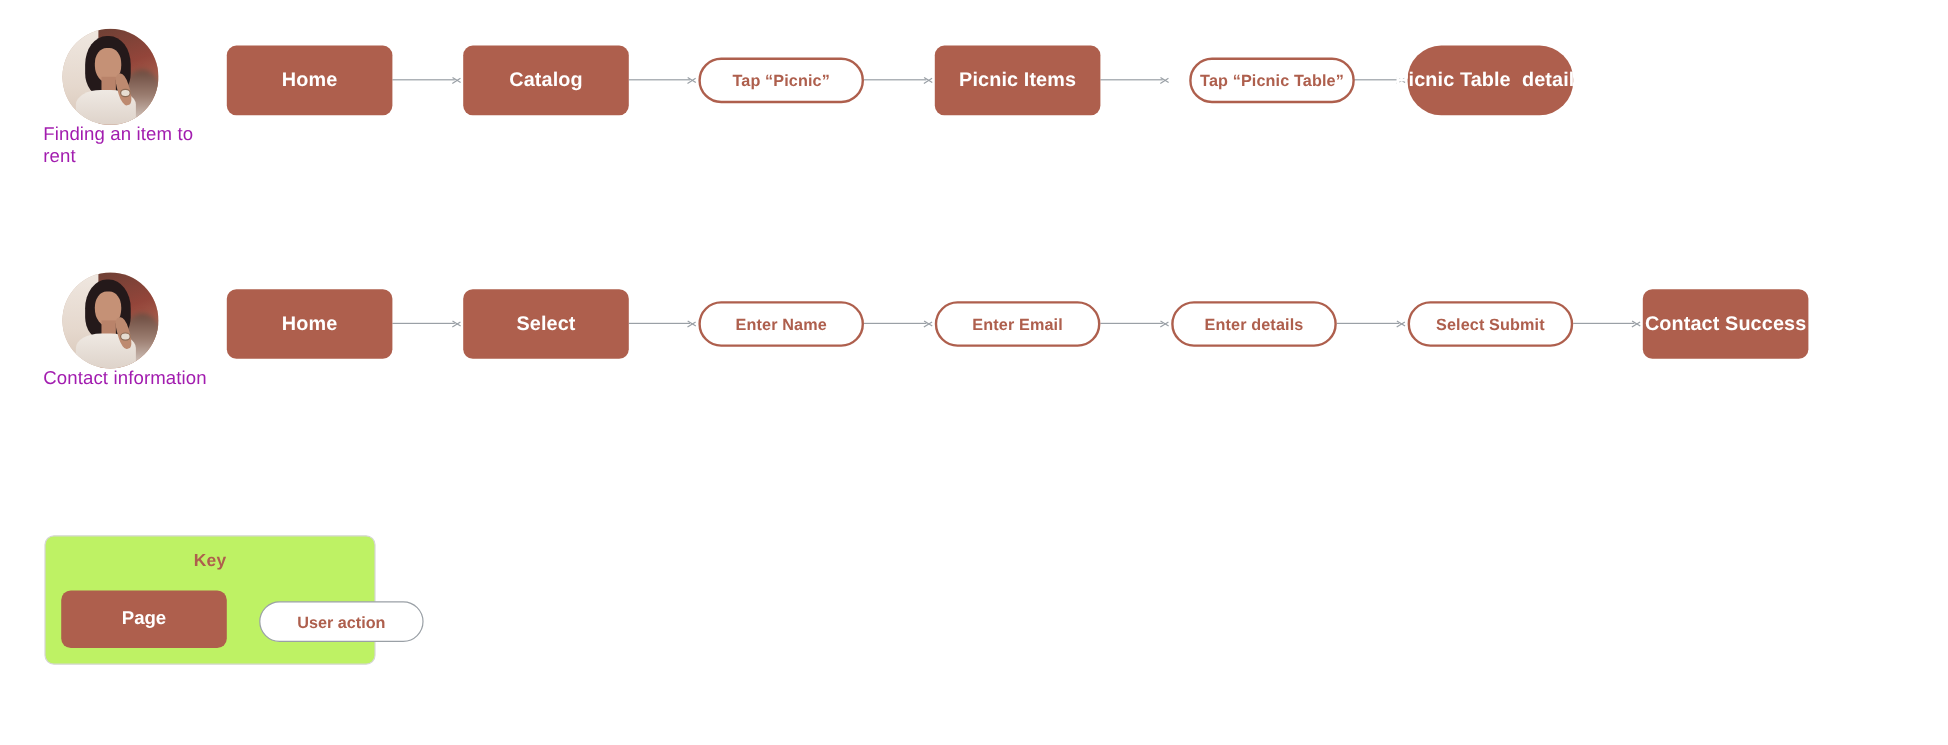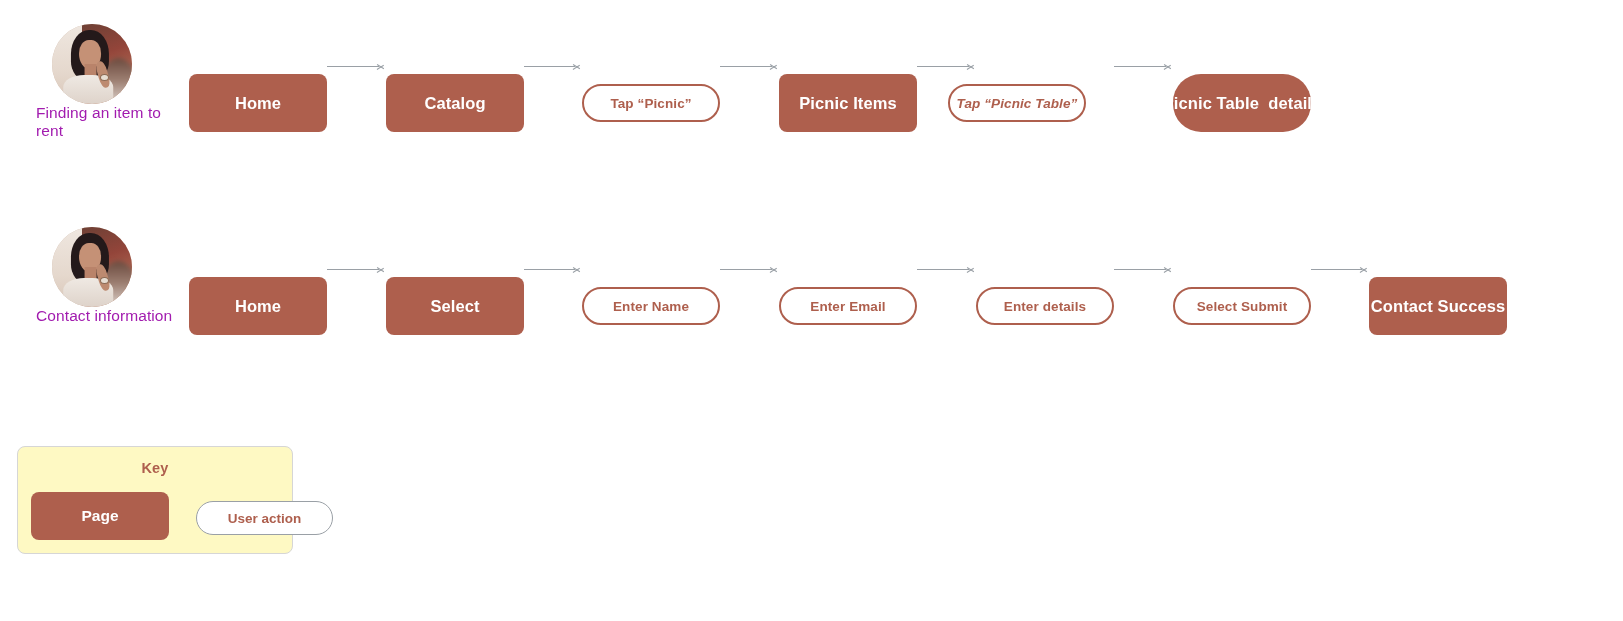--- a/index.html
+++ b/index.html
@@ -133,21 +133,20 @@
 
   
   .node {
     position: absolute;
     top: 0;
     display: flex;
     align-items: center;
     justify-content: center;
     box-sizing: border-box;
     text-align: left;
-    margin-top: 36px;
   }
   .node.page {
     height: 58px;
     border-radius: 8px;
     background: #ae5f4d;
     color: #ffffff;
     font-size: 16.5px;
     font-weight: 700;
     letter-spacing: 0.1px;
     white-space: pre;
@@ -202,27 +201,27 @@
   }
   .connector .head::after {
     bottom: 1.6px;
     transform: rotate(-32deg);
     transform-origin: left center;
   }
 
   
   #key-box {
     position: absolute;
-    left: 17px;
+    left: 37px;
     top: 446px;
     width: 276px;
     height: 108px;
     border: 1px solid #d6d6d6;
     border-radius: 8px;
-    background: #fef9c3;
+    background: #bef264;
     box-sizing: border-box;
   }
   #key-title {
     position: absolute;
     top: 13px;
     left: 0;
     width: 100%;
     text-align: center;
     font-size: 14.5px;
     font-weight: 700;
@@ -299,21 +298,21 @@
         <div class="head"></div>
       </div>
       <div class="connector" style="left: 1114px; width: 59px;">
         <div class="line"></div>
         <div class="head"></div>
       </div>
       <div class="node page page-row-top" style="left: 189px; width: 138px;">Home</div>
       <div class="node page page-row-top" style="left: 386px; width: 138px;">Catalog</div>
       <div class="node action action-row-top" style="left: 582px; width: 138px;">Tap “Picnic”</div>
       <div class="node page page-row-top" style="left: 779px; width: 138px;">Picnic Items</div>
-      <div class="node action action-row-top" style="left: 948px; width: 138px; font-style: italic;">Tap “Picnic Table”</div>
+      <div class="node action action-row-top" style="left: 991px; width: 138px;">Tap “Picnic Table”</div>
       <div class="node page page-row-top" style="left: 1173px; width: 138px; border-radius: 28px;">Picnic Table  details</div>
     </div>
     <div class="flow-row" id="row-1">
       <div class="persona">
         <div class="avatar">
           <div class="bg-left"></div>
           <div class="bg-right"></div>
           <div class="blur-person"></div>
           <div class="hair"></div>
           <div class="face"></div>

